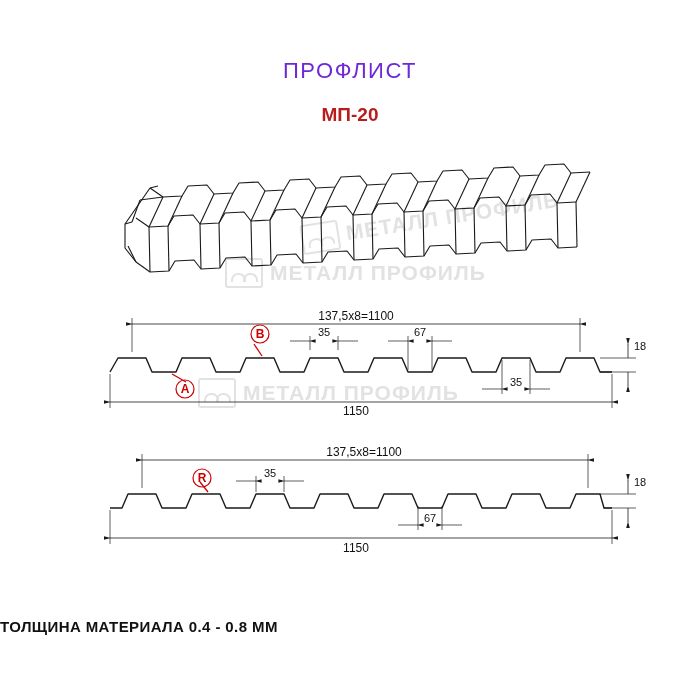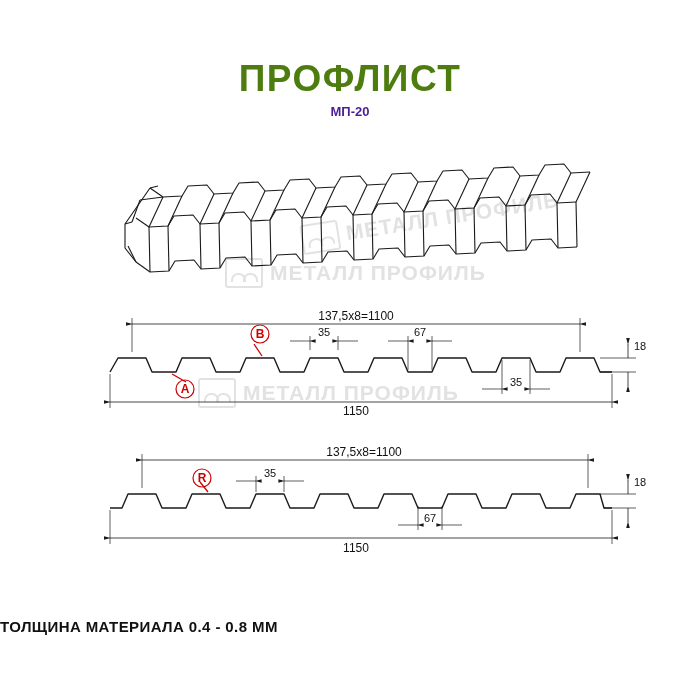--- a/index.html
+++ b/index.html
@@ -20,34 +20,34 @@
     width: 700px;
     height: 700px;
   }
   
   .title {
     position: absolute;
     left: 0;
     top: 58px;
     width: 700px;
     text-align: center;
-    font-size: 37px;
-    font-weight: bold;
+    font-size: 22px;
+    font-weight: normal;
     letter-spacing: 1.5px;
-    color: #4d7c0f;
+    color: #6d28d9;
   }
   .subtitle {
     position: absolute;
     left: 0;
     top: 104px;
     width: 700px;
     text-align: center;
-    font-size: 13px;
+    font-size: 19px;
     font-weight: bold;
-    color: #4c1d95;
+    color: #b91c1c;
   }
   .footer-note {
     position: absolute;
     left: 0;
     top: 618px;
     width: 700px;
     text-align: left;
     font-size: 15px;
     font-weight: bold;
     letter-spacing: 0.4px;

